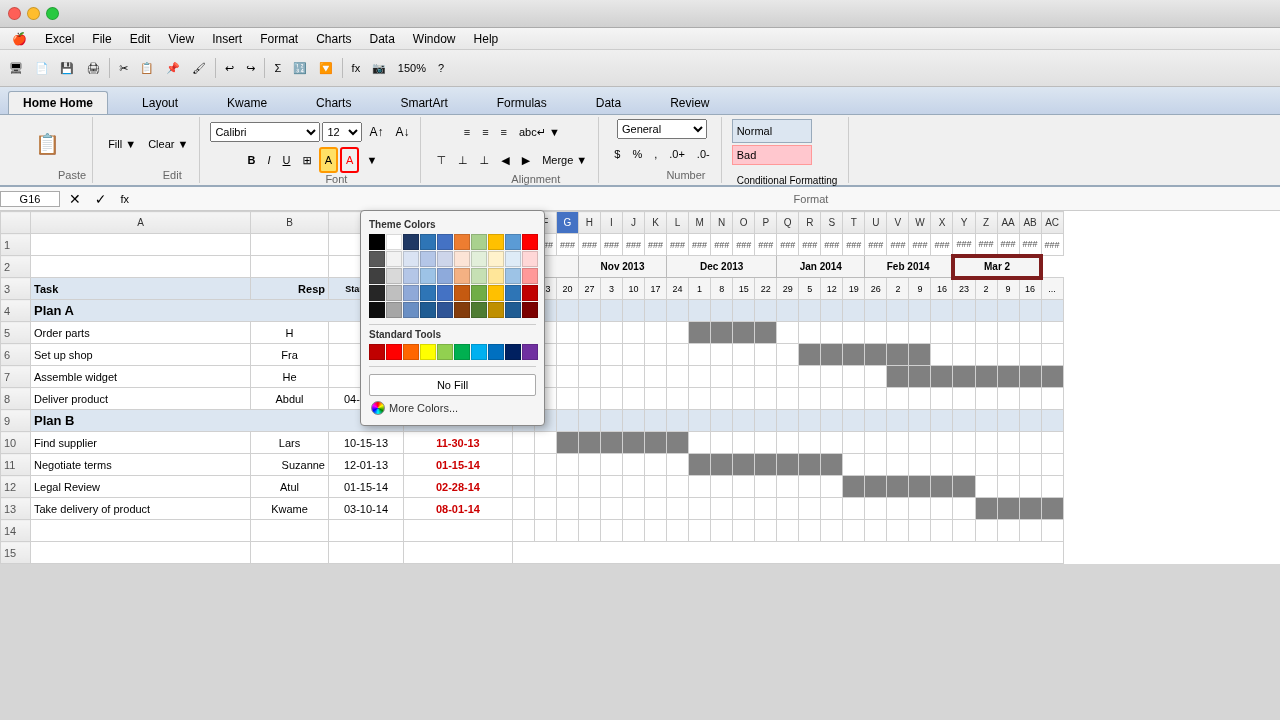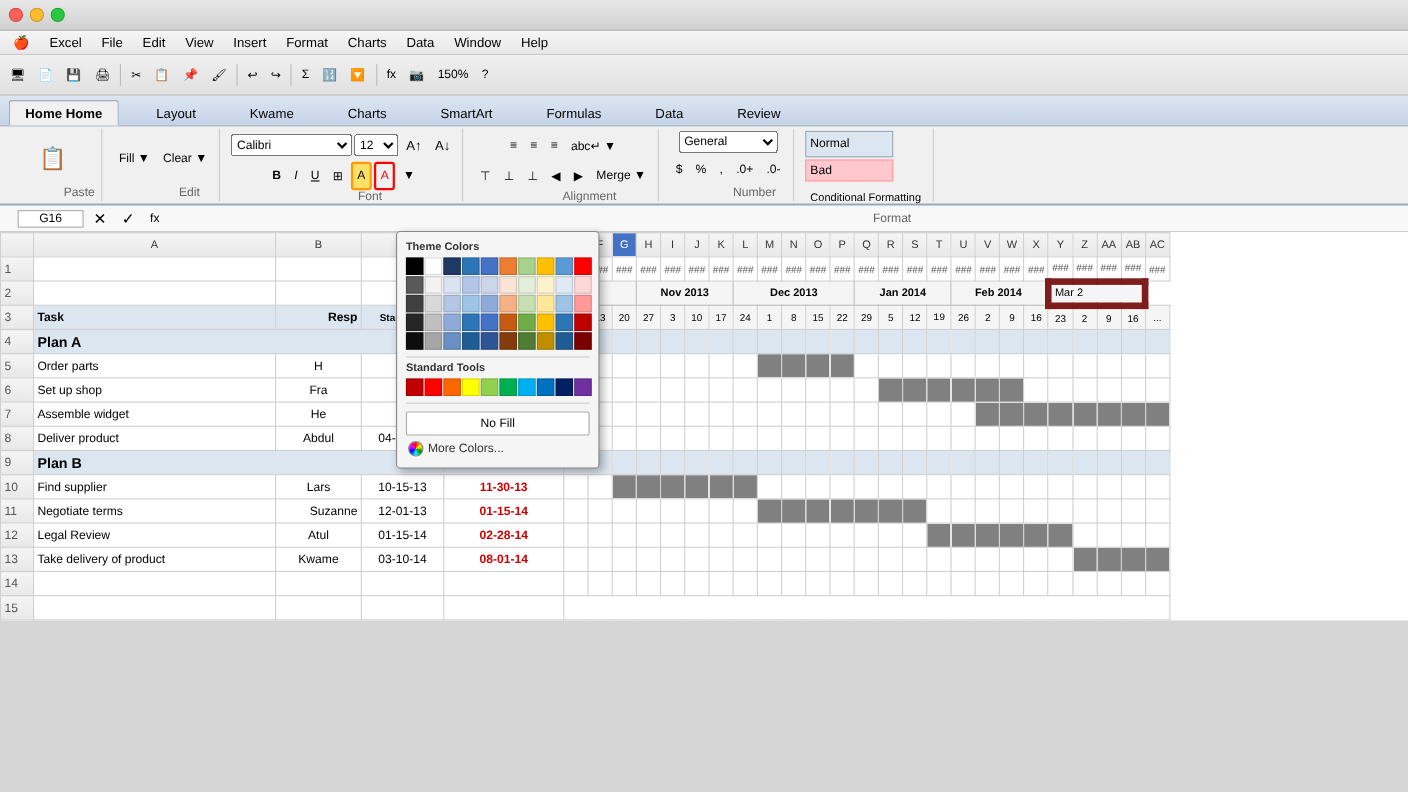--- a/index.html
+++ b/index.html
@@ -114,21 +114,21 @@
     }
     .ribbon-group-content { display: flex; align-items: center; gap: 2px; flex: 1; }
 
     
     .formula-bar {
       height: 24px;
       background: #f8f8f8;
       border-bottom: 1px solid #ccc;
       display: flex;
       align-items: center;
-      padding: 0 16px;
+      padding: 0 0;
       gap: 4px;
     }
     .cell-ref {
       width: 60px;
       border: 1px solid #aaa;
       font-size: 11px;
       text-align: center;
       padding: 1px 2px;
     }
     .formula-input {
@@ -507,21 +507,21 @@
       <tr>
         <td class="row-header">2</td>
         <td></td>
         <td></td>
         <td></td>
         <td colspan="4" style="background:#f5f5f5;text-align:center;font-weight:bold;font-size:10px;border:1px solid #bbb;">Oct 2013</td>
         <td colspan="4" style="background:#f5f5f5;text-align:center;font-weight:bold;font-size:10px;border:1px solid #bbb;">Nov 2013</td>
         <td colspan="5" style="background:#f5f5f5;text-align:center;font-weight:bold;font-size:10px;border:1px solid #bbb;">Dec 2013</td>
         <td colspan="4" style="background:#f5f5f5;text-align:center;font-weight:bold;font-size:10px;border:1px solid #bbb;">Jan 2014</td>
         <td colspan="4" style="background:#f5f5f5;text-align:center;font-weight:bold;font-size:10px;border:1px solid #bbb;">Feb 2014</td>
-        <td colspan="4" style="background:#f5f5f5;font-weight:normal;font-size:10px;border:6px solid #7f1d1d;">Mar 2</td>
+        <td colspan="4" style="background:#f5f5f5;text-align:center;font-weight:bold;font-size:10px;border:4px solid #7f1d1d;">Mar 2</td>
       </tr>
 
       <tr>
         <td class="row-header">3</td>
         <td style="font-weight:bold;background:#dce6f1;">Task</td>
         <td style="font-weight:bold;background:#dce6f1;text-align:right;">Resp</td>
         <td style="font-weight:bold;background:#dce6f1;text-align:center;font-size:9px;">Start date</td>
         <td style="font-weight:bold;background:#dce6f1;text-align:center;font-size:9px;">End date</td>
 
         <td style="background:#f5f5f5;text-align:center;font-size:9px;">6</td>
@@ -535,21 +535,21 @@
         <td style="background:#f5f5f5;text-align:center;font-size:9px;">24</td>
 
         <td style="background:#f5f5f5;text-align:center;font-size:9px;">1</td>
         <td style="background:#f5f5f5;text-align:center;font-size:9px;">8</td>
         <td style="background:#f5f5f5;text-align:center;font-size:9px;">15</td>
         <td style="background:#f5f5f5;text-align:center;font-size:9px;">22</td>
         <td style="background:#f5f5f5;text-align:center;font-size:9px;">29</td>
 
         <td style="background:#f5f5f5;text-align:center;font-size:9px;">5</td>
         <td style="background:#f5f5f5;text-align:center;font-size:9px;">12</td>
-        <td style="background:#f5f5f5;text-align:center;font-size:9px;font-family:Liberation Mono, monospace;">19</td>
+        <td style="background:#f5f5f5;text-align:center;font-size:9px;">19</td>
         <td style="background:#f5f5f5;text-align:center;font-size:9px;">26</td>
 
         <td style="background:#f5f5f5;text-align:center;font-size:9px;">2</td>
         <td style="background:#f5f5f5;text-align:center;font-size:9px;">9</td>
         <td style="background:#f5f5f5;text-align:center;font-size:9px;">16</td>
         <td style="background:#f5f5f5;text-align:center;font-size:9px;">23</td>
 
         <td style="background:#f5f5f5;text-align:center;font-size:9px;">2</td>
         <td style="background:#f5f5f5;text-align:center;font-size:9px;">9</td>
         <td style="background:#f5f5f5;text-align:center;font-size:9px;">16</td>

